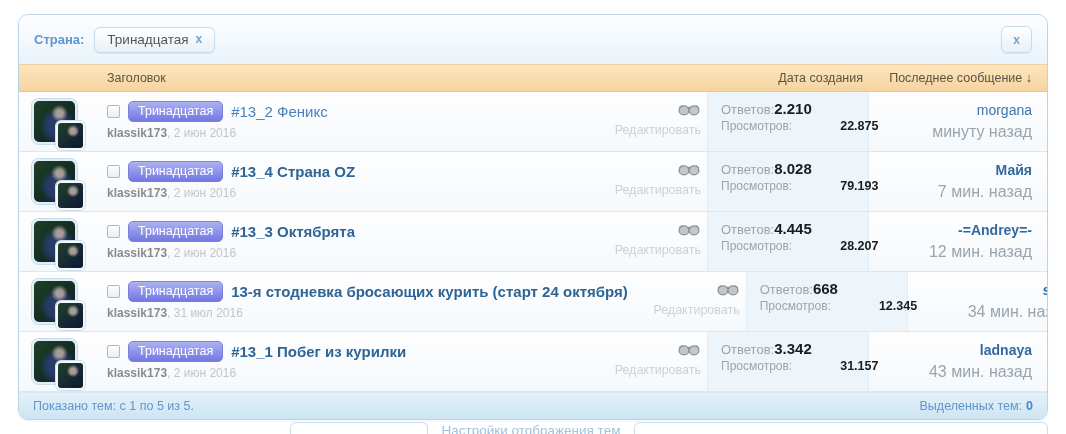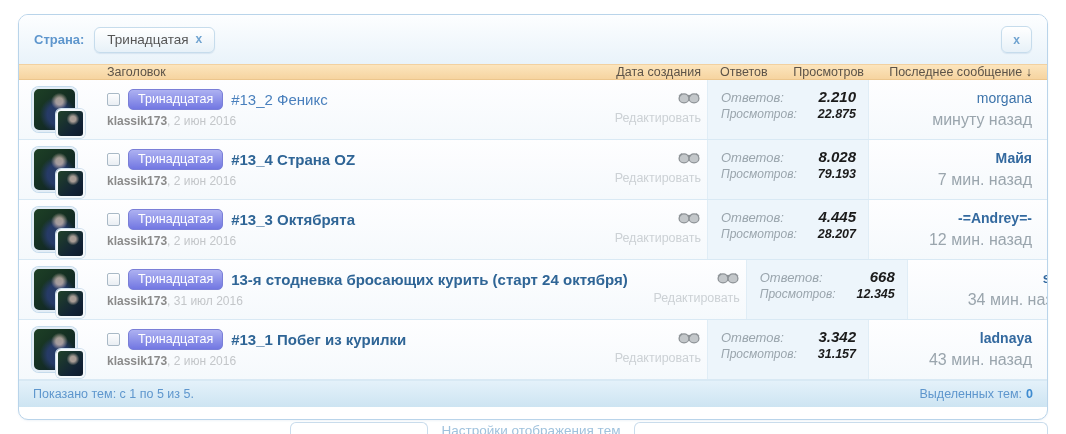--- a/index.html
+++ b/index.html
@@ -27,21 +27,21 @@
   }
   .filter-tag .tag-x { color:#6fa3d0; font-size:12px; font-weight:bold; }
   .close-btn {
     margin-left:auto; min-width:31px; height:27px; cursor:pointer;
     border:1px solid #c6dcec; border-radius:6px; color:#6fa3d0; font-size:12px; font-weight:bold;
     background:linear-gradient(#ffffff,#e7f1f8); font-family:inherit;
     box-shadow:0 1px 1px rgba(150,180,210,0.25);
   }
   
   .thead {
-    display:flex; align-items:center; height:16px;
+    display:flex; align-items:center; height:28px;
     background:linear-gradient(#fce5bd,#f6d4a0);
     border-top:1px solid #f2d1a0; border-bottom:1px solid #ecc68d;
     font-size:12.5px; color:#5c5348;justify-content:center;
   }
   .col-avatar { width:74px; flex:none; }
   .col-main   { flex:1; padding-left:14px; }
   .col-edit   { width:118px; flex:none; text-align:right; padding-right:6px; }
   .col-stats  { width:162px; flex:none; }
   .col-last   { width:178px; flex:none; text-align:right; padding-right:15px; }
   .thead .col-stats { display:flex; justify-content:space-between; padding:0 5px 0 13px; }
@@ -86,24 +86,24 @@
   .byline { margin-top:4px; font-size:12px; }
   .author { color:#8a8a8a; font-weight:bold; text-decoration:none; cursor:pointer; }
   .date { color:#c3c6c9; }
   .row .col-edit { padding-top:10px; }
   .glasses { display:inline-block; line-height:0; cursor:pointer; }
   .edit-link { color:#ccd1d5; font-size:12.5px; margin-top:3px; cursor:pointer; }
   .row .col-stats {
     background:#edf5fb; border-left:1px solid #e0edf6; border-right:1px solid #e0edf6;
     padding:8px 12px 0 13px;
   }
-  .stat-line { display:flex; justify-content:space-between; align-items:baseline;font-style:italic; }
+  .stat-line { display:flex; justify-content:flex-start; align-items:baseline; }
   .stat-label { color:#9aa5ad; font-size:13px; }
   .stat-value { color:#1b1b1b; font-weight:bold; font-size:15px; }
-  .stat-line.small { margin-top:2px; }
+  .stat-line.small { margin-top:2px;gap:48px; }
   .stat-line.small .stat-label { font-size:12px; }
   .stat-line.small .stat-value { font-size:12.5px; }
   .row .col-last { padding-top:9px; }
   .last-user { color:#3d74ab; font-size:14px; text-decoration:none; cursor:pointer; }
   .row.unread .last-user { font-weight:bold; color:#33699f; }
   .last-time { color:#9aa5ad; font-size:16px; margin-top:4px; }
   
   .tfoot {
     height:24px; display:flex; align-items:center; justify-content:space-between;
     background:linear-gradient(#e4f1fa,#cde4f2); border-top:1px solid #d8e9f4;
@@ -134,24 +134,20 @@
       <span>Тринадцатая</span>
       <span class="tag-x">x</span>
     </span>
     <button class="close-btn">x</button>
   </div>
 
   <div class="thead">
     <div class="col-avatar"></div>
     <div class="col-main">Заголовок</div>
     <div class="col-edit">Дата создания</div>
-    <div class="col-stats">
-      <span>Ответов</span>
-      <span>Просмотров</span>
-    </div>
     <div class="col-last">
       <span>Последнее сообщение</span>
       <span class="sort-arrow">↓</span>
     </div>
   </div>
 
   <div id="rows">
   <div class="row">
     <div class="avatar-wrap">
       <div class="avatar-main"></div>

